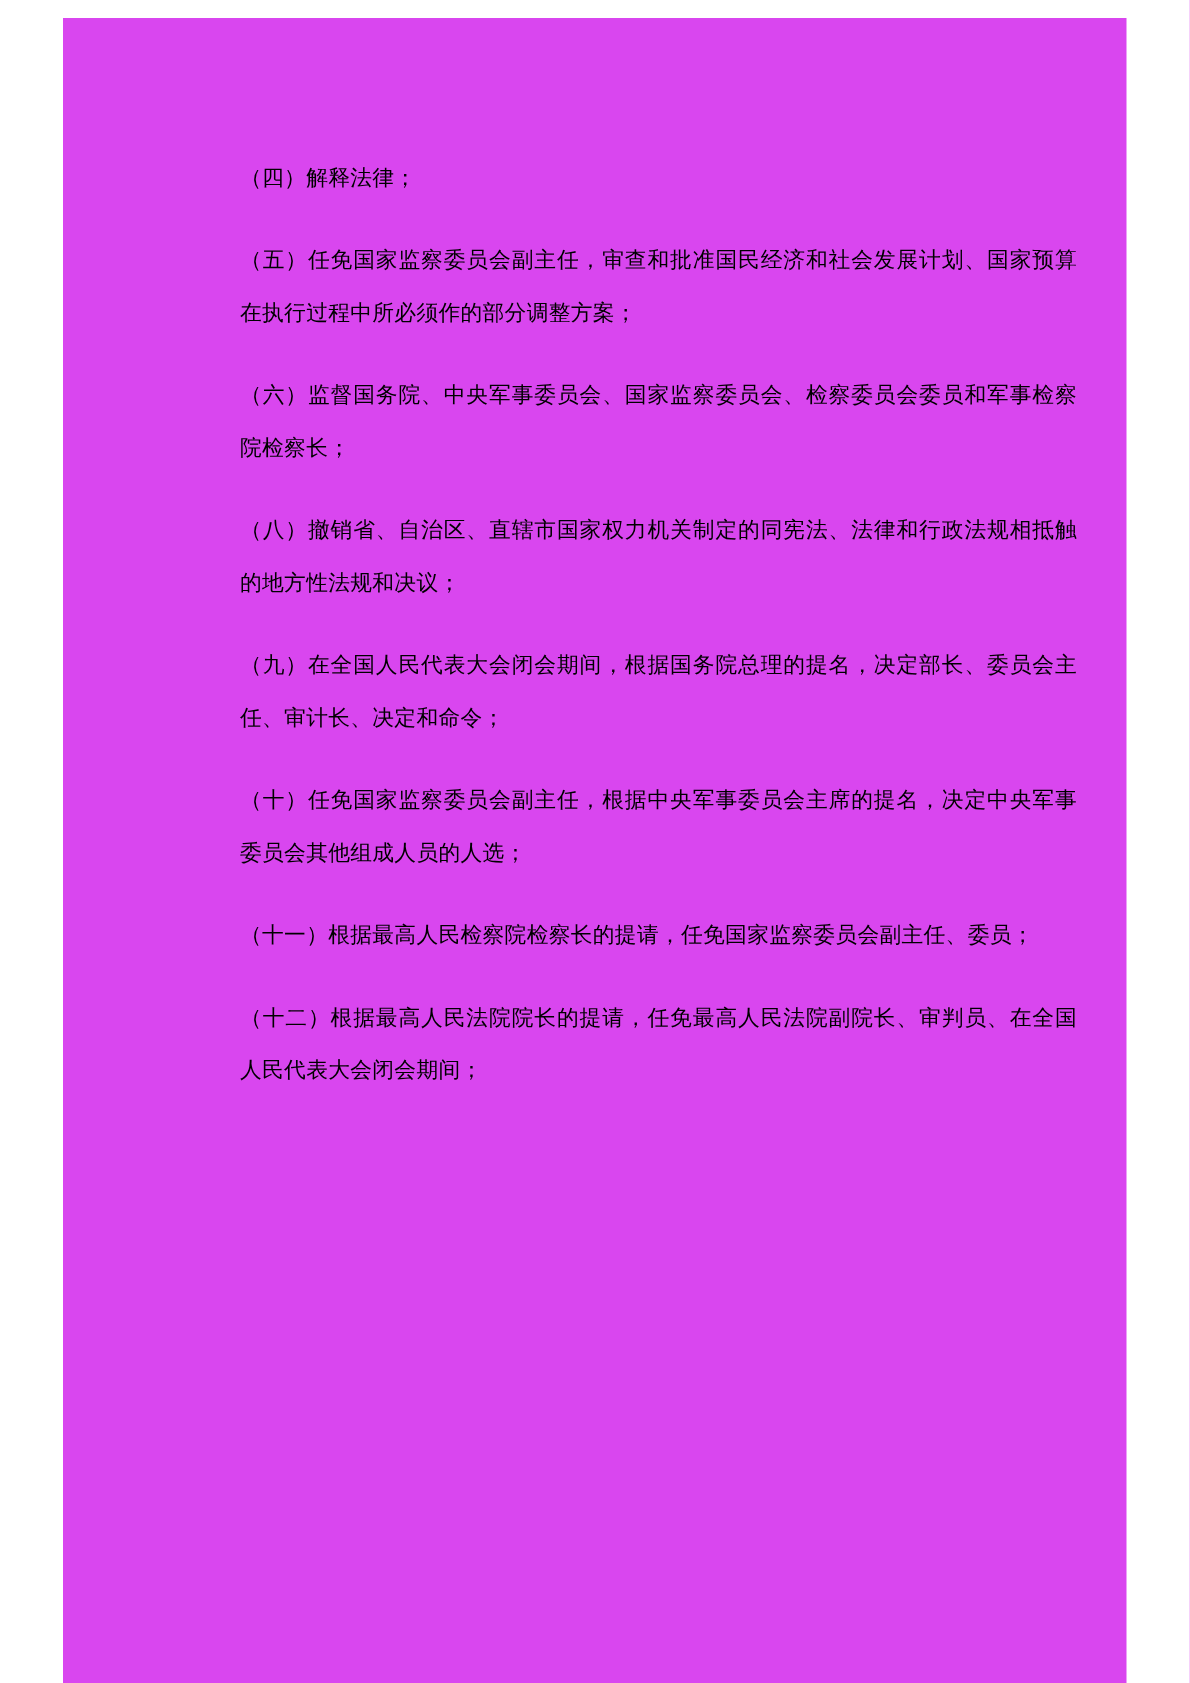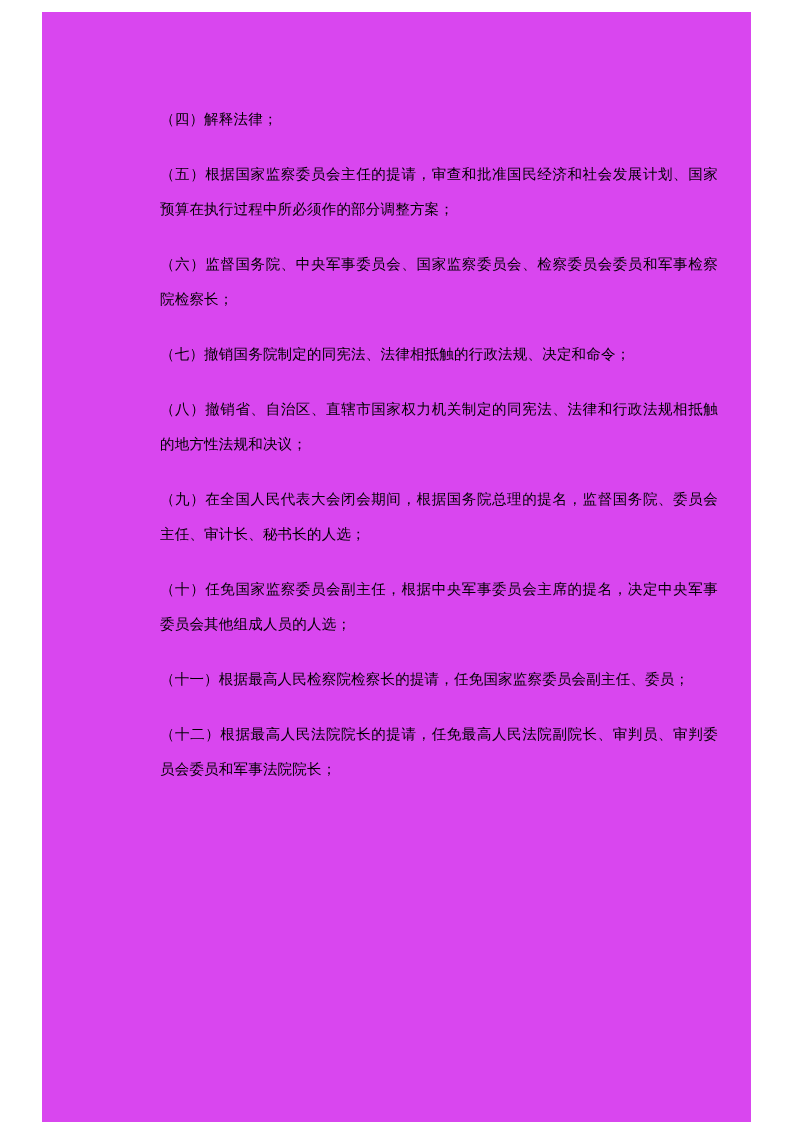--- a/index.html
+++ b/index.html
@@ -33,22 +33,21 @@
     letter-spacing: 0.2px;
     word-break: break-all;
   }
 </style>
 </head>
 <body>
 
 <div class="page">
   <div class="content">
     <p class="para">（四）解释法律；</p>
-    <p class="para">（五）根据国家监察委员会主任的提请，审查和批准国民经济和社会发展计划、国家预算在执行过程中所必须作的部分调整方案；</p>
+    <p class="para">（五）任免国家监察委员会副主任，审查和批准国民经济和社会发展计划、国家预算在执行过程中所必须作的部分调整方案；</p>
     <p class="para">（六）监督国务院、中央军事委员会、国家监察委员会、检察委员会委员和军事检察院检察长；</p>
-    <p class="para">（七）撤销国务院制定的同宪法、法律相抵触的行政法规、决定和命令；</p>
     <p class="para">（八）撤销省、自治区、直辖市国家权力机关制定的同宪法、法律和行政法规相抵触的地方性法规和决议；</p>
-    <p class="para">（九）在全国人民代表大会闭会期间，根据国务院总理的提名，监督国务院、委员会主任、审计长、秘书长的人选；</p>
+    <p class="para">（九）在全国人民代表大会闭会期间，根据国务院总理的提名，决定部长、委员会主任、审计长、决定和命令；</p>
     <p class="para">（十）任免国家监察委员会副主任，根据中央军事委员会主席的提名，决定中央军事委员会其他组成人员的人选；</p>
     <p class="para">（十一）根据最高人民检察院检察长的提请，任免国家监察委员会副主任、委员；</p>
-    <p class="para">（十二）根据最高人民法院院长的提请，任免最高人民法院副院长、审判员、审判委员会委员和军事法院院长；</p>
+    <p class="para">（十二）根据最高人民法院院长的提请，任免最高人民法院副院长、审判员、在全国人民代表大会闭会期间；</p>
   </div>
 </div>
 
 </body></html>

